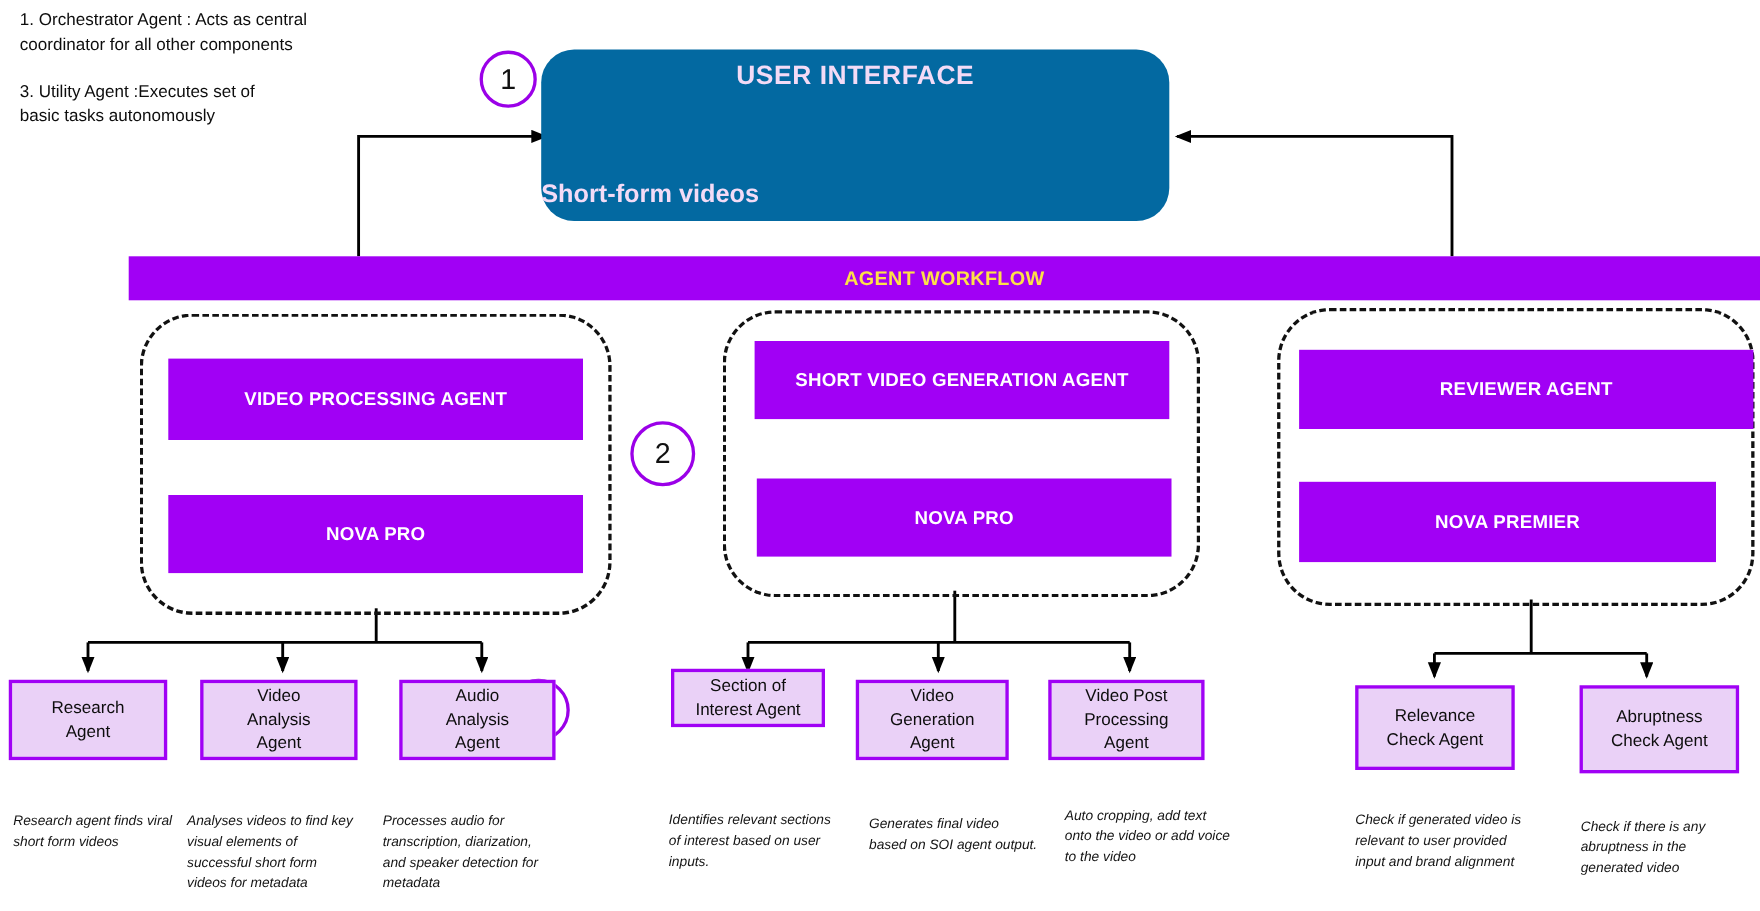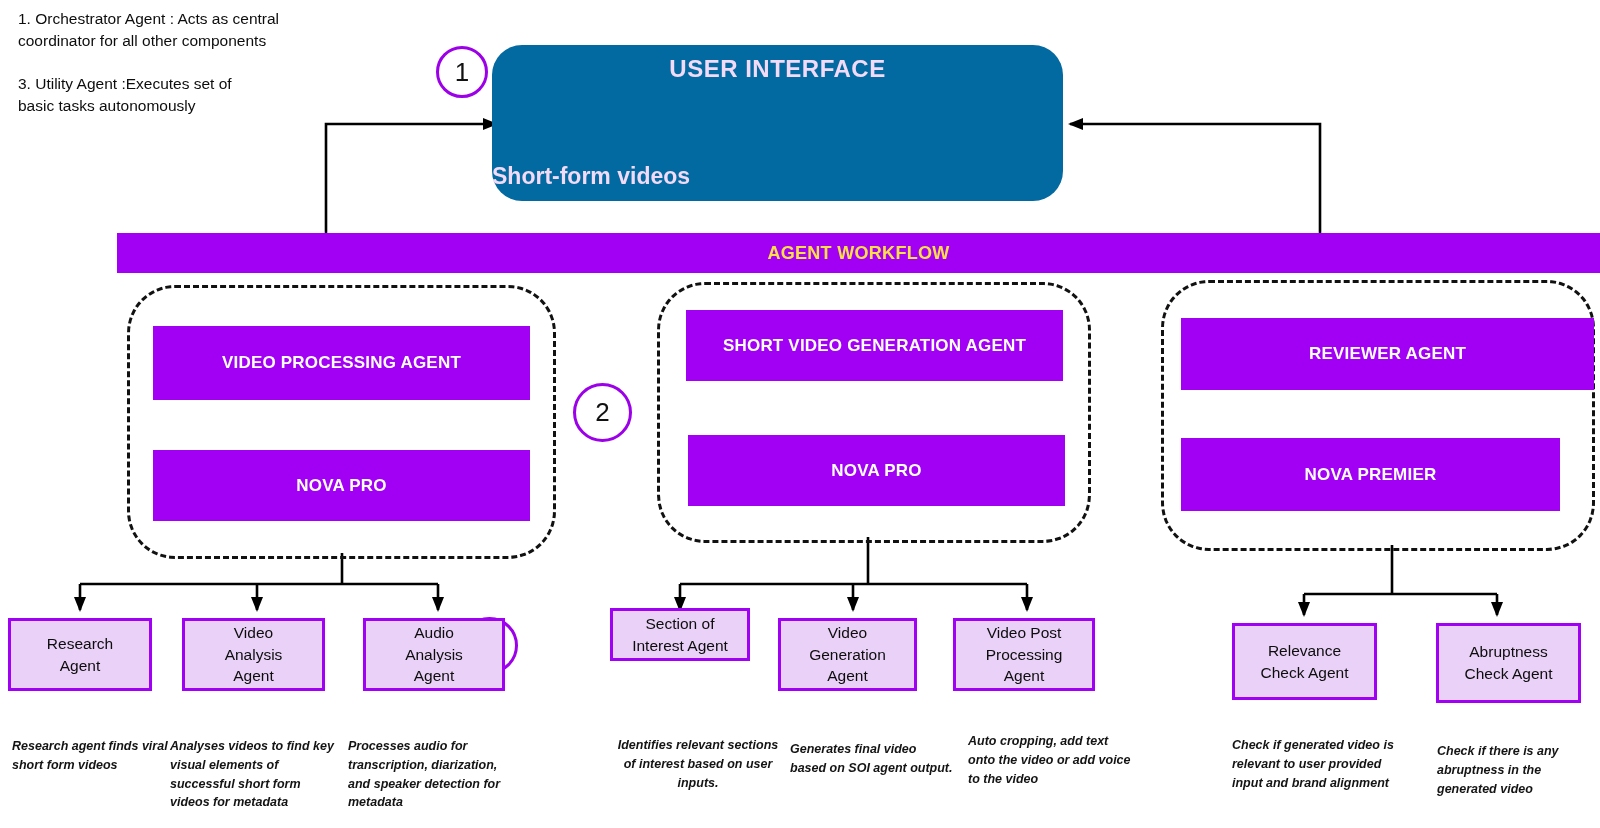--- a/index.html
+++ b/index.html
@@ -64,27 +64,27 @@
   #u0{left:8px;top:618px;width:144px;height:73px;}
   #u1{left:182px;top:618px;width:143px;height:73px;}
   #u2{left:363px;top:618px;width:142px;height:73px;}
   #u3{left:610px;top:597px;width:140px;height:53px;margin-top:11px;}
   #u4{left:778px;top:618px;width:139px;height:73px;}
   #u5{left:953px;top:618px;width:142px;height:73px;}
   #u6{left:1232px;top:623px;width:145px;height:77px;}
   #u7{left:1425px;top:623px;width:145px;height:80px;margin-left:11px;}
   
   .desc{
-    position:absolute;font-size:12.5px;line-height:1.5;font-style:italic;font-weight:700;
+    position:absolute;font-size:12.5px;line-height:1.5;font-style:italic;font-weight:400;
     color:#141414;white-space:pre-line;
   }
   #d0{left:12px;top:737px;width:170px;}
   #d1{left:170px;top:737px;width:170px;}
   #d2{left:348px;top:737px;width:175px;}
-  #d3{left:608px;top:736px;width:180px;text-align:center;}
+  #d3{left:608px;top:736px;width:180px;}
   #d4{left:790px;top:740px;width:180px;}
   #d5{left:968px;top:732px;width:180px;}
   #d6{left:1232px;top:736px;width:185px;}
   #d7{left:1437px;top:742px;width:160px;}
 </style>
 </head>
 <body>
 
 <div id="canvas">
 

